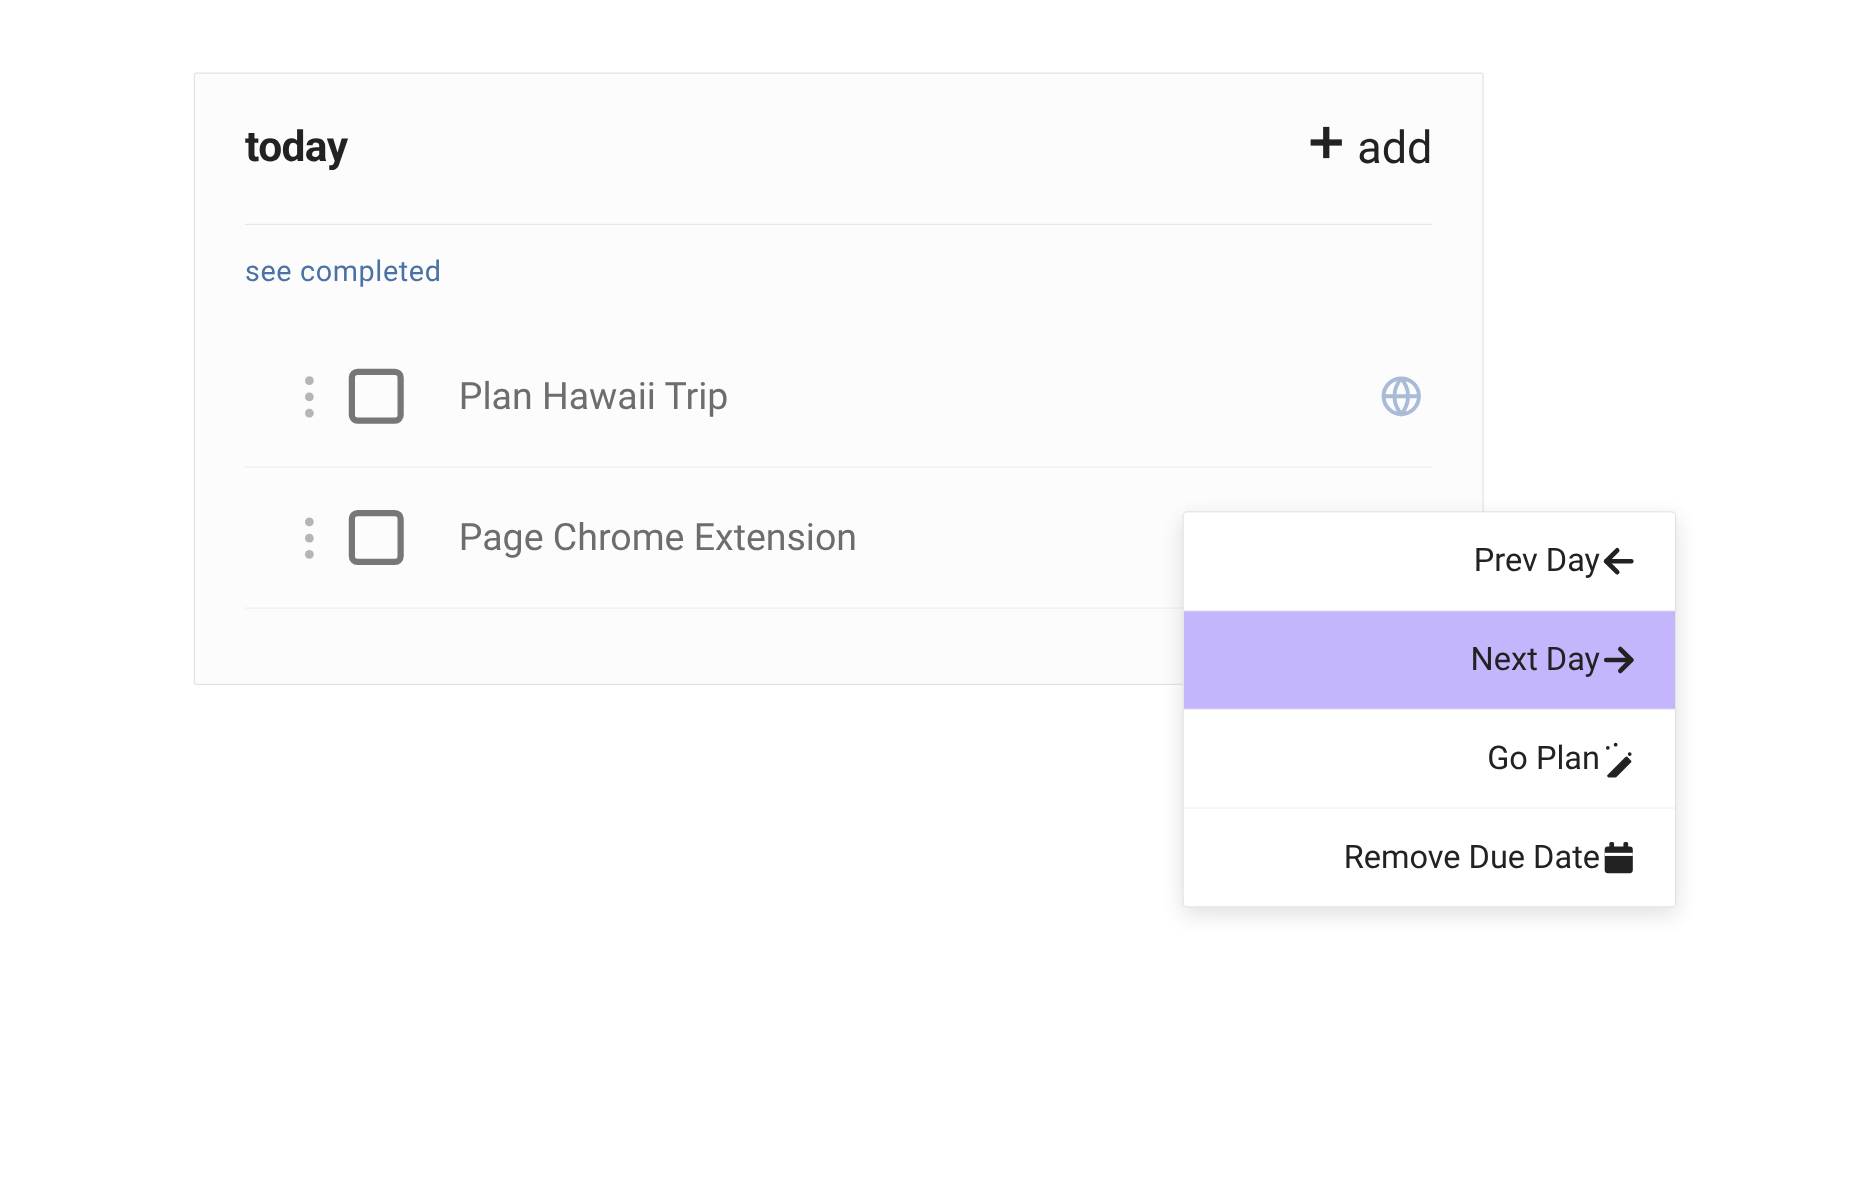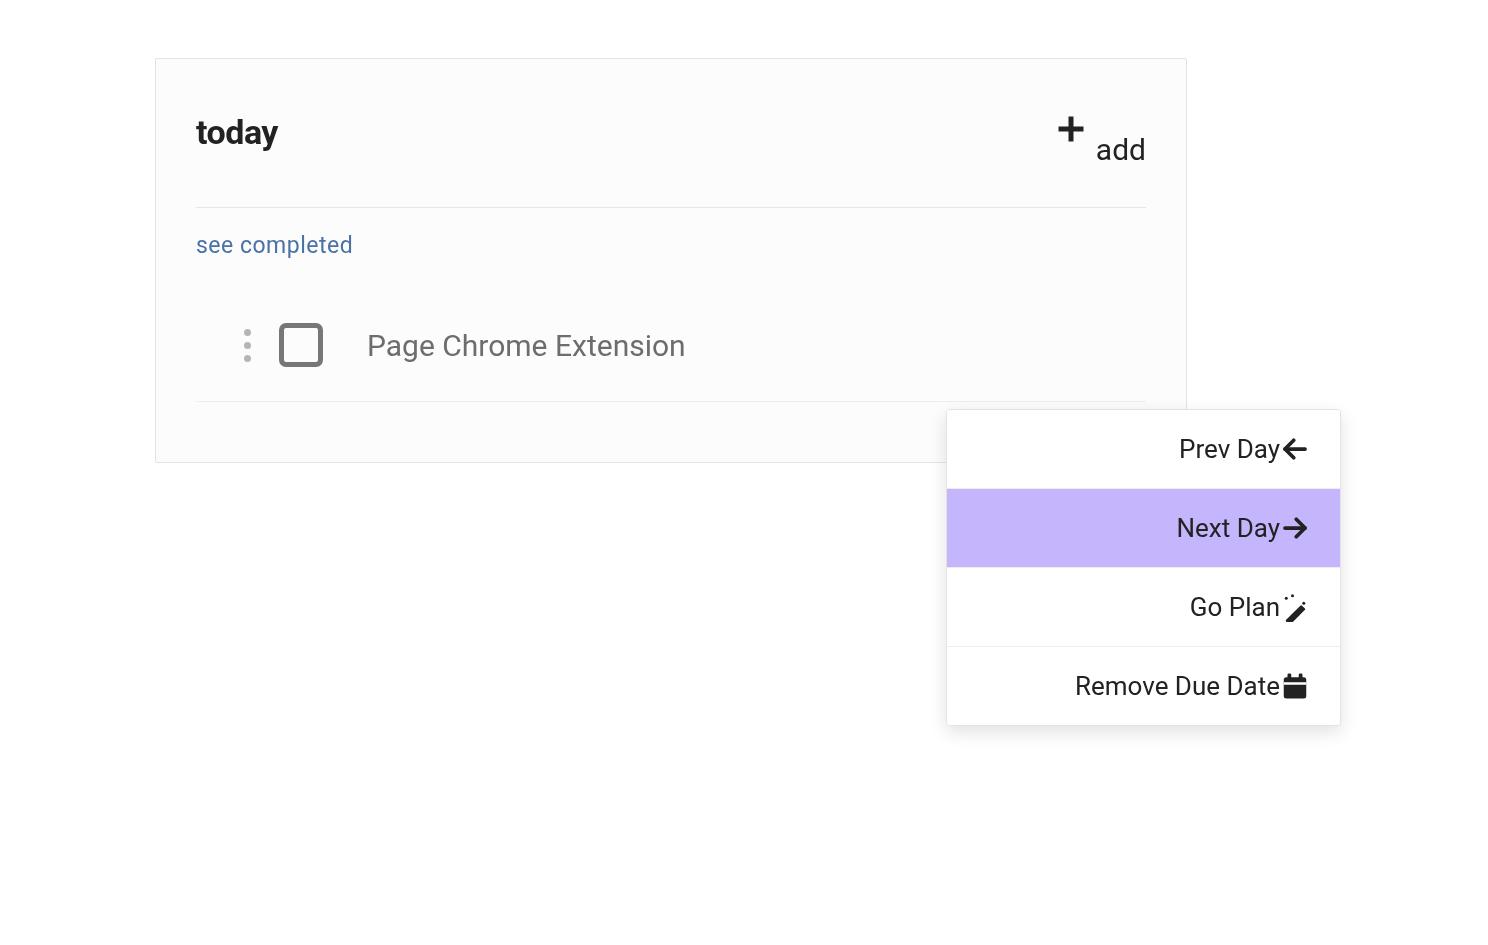--- a/index.html
+++ b/index.html
@@ -38,23 +38,22 @@
     align-items: center;
     gap: 10px;
     cursor: pointer;
     color: #222;
   }
   .add-btn .plus {
     font-size: 34px;
     font-weight: 900;
   }
   .add-btn .label {
-    font-size: 30px;
+    font-size: 36px;
     font-weight: 400;
-    margin-top: 35px;
   }
   .see-completed {
     margin-top: 24px;
     font-size: 23px;
     color: #4a72a5;
     letter-spacing: 0.5px;
     cursor: pointer;
     display: inline-block;
   }
   .tasks {
@@ -145,20 +144,34 @@
           </svg>
       </span>
       <span class="label">add</span>
     </div>
   </div>
 
   <a class="see-completed">see completed</a>
 
   <div class="tasks">
 
+    <div class="task-row">
+      <div class="drag-handle">
+          <span></span>
+          <span></span>
+          <span></span>
+        </div>
+      <div class="checkbox"></div>
+      <div class="task-label">Plan Hawaii Trip</div>
+      <svg class="globe-icon" viewBox="0 0 24 24" fill="none" stroke="currentColor" stroke-width="2.2">
+        <circle cx="12" cy="12" r="10"></circle>
+        <line x1="2" y1="12" x2="22" y2="12"></line>
+        <path d="M12 2a15 15 0 0 1 0 20a15 15 0 0 1 0-20"></path>
+      </svg>
+    </div>
 
     <div class="task-row">
       <div class="drag-handle">
           <span></span>
           <span></span>
           <span></span>
         </div>
       <div class="checkbox"></div>
       <div class="task-label">Page Chrome Extension</div>
     </div>

